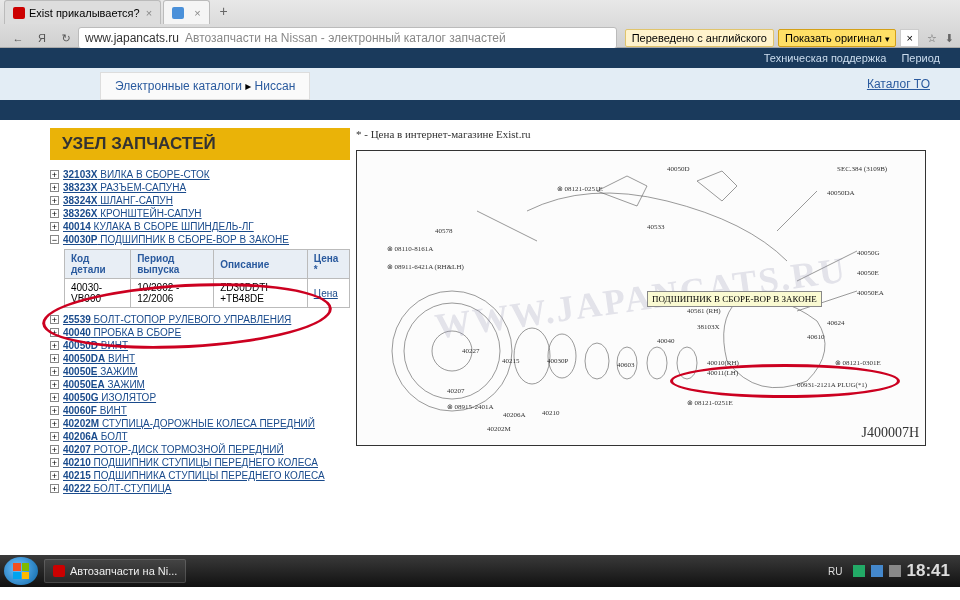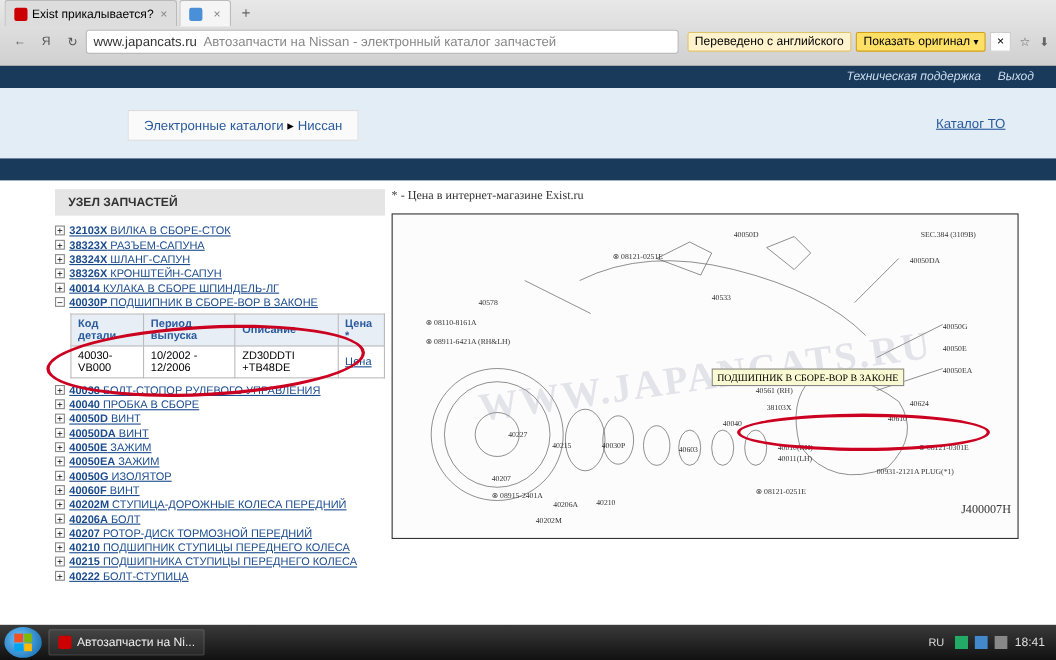--- a/index.html
+++ b/index.html
@@ -1,74 +1,74 @@
 <!DOCTYPE html>
 <html><head>
 <meta charset="utf-8">
 <style>
   * { box-sizing: border-box; margin: 0; padding: 0; }
   body { font-family: Arial, sans-serif; font-size: 11px; background: #fff; width: 960px; height: 600px; overflow: hidden; position: relative; }
-  .browser-chrome { background: linear-gradient(#e8e8e8,#d0d0d0); height: 60px; border-bottom: 1px solid #aaa; }
+  .browser-chrome { background: linear-gradient(#e8e8e8,#d0d0d0); height: 48px; border-bottom: 1px solid #aaa; }
   .tabs { display: flex; height: 24px; padding-left: 4px; }
   .tab { background: #f5f5f5; border: 1px solid #bbb; border-bottom: none; border-radius: 3px 3px 0 0; padding: 3px 8px; margin-right: 2px; display: flex; align-items: center; font-size: 11px; max-width: 160px; }
   .tab.inactive { background: #ddd; }
   .tab-favicon { width: 12px; height: 12px; background: #c00; margin-right: 4px; border-radius: 2px; display: inline-block; }
   .tab-favicon.ie { background: #4a90d9; }
   .tab-close { margin-left: 6px; color: #888; cursor: pointer; }
   .new-tab { padding: 3px 8px; color: #666; font-size: 14px; }
   .addr-bar { display: flex; align-items: center; height: 28px; padding: 0 6px; }
   .nav-btn { width: 20px; height: 20px; display: flex; align-items: center; justify-content: center; color: #555; margin: 0 2px; cursor: pointer; }
   .url-box { flex: 1; background: #fff; border: 1px solid #bbb; border-radius: 3px; height: 22px; display: flex; align-items: center; padding: 0 6px; font-size: 12px; color: #666; }
   .url-domain { color: #333; }
   .url-title { color: #888; margin-left: 6px; }
   .translate-bar { display: flex; align-items: center; gap: 4px; margin-left: 8px; font-size: 11px; }
   .trans-badge { background: #fff3cd; border: 1px solid #e0c46c; padding: 2px 6px; border-radius: 2px; }
   .trans-btn { background: #ffe066; border: 1px solid #d4a017; padding: 2px 6px; border-radius: 2px; cursor: pointer; }
   .trans-close { background: #fff; border: 1px solid #ccc; padding: 2px 5px; cursor: pointer; }
   .chev { font-size: 9px; margin-left: 3px; }
   .ext-icons { display: flex; gap: 8px; margin-left: 8px; color: #666; }
   .page { height: 516px; overflow: hidden; position: relative; }
   .top-links { background: #1a3a5c; color: #fff; text-align: right; padding: 4px 20px; font-size: 11px; }
-  .top-links a { color: #cde; margin-left: 12px; cursor: pointer; font-style: italic; }
-  .nav-row { background: #e3edf5; padding: 16px; display: flex; align-items: center; }
+  .top-links a { color: #cde; margin-left: 12px; cursor: pointer; }
+  .nav-row { background: #e3edf5; padding: 0; display: flex; align-items: center; }
   .breadcrumb { background: #fafafa; border: 1px solid #ddd; padding: 6px 14px; font-size: 12px; display: inline-block; margin: 4px 0 0 100px; }
   .breadcrumb a { color: #2a5a9e; text-decoration: none; }
   .catalog-to { margin-left: auto; margin-right: 30px; color: #2a5a9e; text-decoration: underline; cursor: pointer; font-size: 12px; }
   .nav-dark { background: #1a3a5c; height: 20px; }
   .content { display: flex; padding: 8px 0 0 50px; }
   .left { width: 300px; }
-  .section-title { background: #e5e5e5; padding: 6px 12px; font-size: 11px; font-weight: bold; color: #333; margin-bottom: 8px; }
+  .section-title { background: #eab308; padding: 6px 12px; font-size: 17px; font-weight: bold; color: #333; margin-bottom: 8px; }
   .parts-list { list-style: none; }
   .parts-list li { padding: 1px 0; font-size: 10px; }
   .expand { display: inline-block; width: 9px; height: 9px; border: 1px solid #888; text-align: center; line-height: 8px; font-size: 9px; margin-right: 4px; cursor: pointer; background: #fff; }
   .parts-list a { color: #1a4b8c; text-decoration: underline; cursor: pointer; text-align: center; }
   .detail-table { border-collapse: collapse; margin: 2px 0 4px 14px; font-size: 10px; }
   .detail-table th, .detail-table td { border: 1px solid #bbb; padding: 3px 6px; text-align: left; }
   .detail-table th { background: #e8eef5; color: #2a5a9e; font-weight: bold; }
   .price-link { color: #c00; text-decoration: underline; cursor: pointer; }
   .right { flex: 1; padding-left: 6px; font-family: Liberation Serif, serif; }
   .hint { font-size: 11px; color: #333; margin-bottom: 10px; }
   .diagram { border: 1px solid #333; width: 570px; height: 296px; position: relative; background: #fcfcfc; overflow: hidden; }
   .watermark { position: absolute; left: 50%; top: 50%; transform: translate(-50%,-50%) rotate(-8deg); font-size: 36px; color: rgba(150,150,180,0.25); font-weight: bold; letter-spacing: 2px; white-space: nowrap; }
   .dg-label { position: absolute; font-size: 7px; color: #333; }
   .tooltip-box { position: absolute; background: #fafad2; border: 1px solid #888; padding: 2px 4px; font-size: 9px; white-space: nowrap; }
   .anno { position: absolute; border: 3px solid #cc0020; border-radius: 50%; pointer-events: none; }
   .anno1 { left: 42px; top: 236px; width: 290px; height: 64px; transform: rotate(-3deg); }
   .anno2 { left: 670px; top: 316px; width: 230px; height: 34px; }
   .dg-svg { position: absolute; left:0; top:0; }
-  .diagram-code { position: absolute; right: 6px; bottom: 20px; font-size: 11px; color: #333; }
-  .taskbar { position: absolute; left: 0; bottom: 0; width: 960px; height: 32px; background: linear-gradient(#3a3a3a,#111); display: flex; align-items: center; padding: 0 4px; }
+  .diagram-code { position: absolute; right: 6px; bottom: 4px; font-size: 14px; color: #333; }
+  .taskbar { position: absolute; left: 0; bottom: 13px; width: 960px; height: 32px; background: linear-gradient(#3a3a3a,#111); display: flex; align-items: center; padding: 0 4px; }
   .start { width: 34px; height: 28px; border-radius: 50%; background: radial-gradient(circle at 40% 40%, #6ec1ff, #0a64a4); display: flex; align-items: center; justify-content: center; cursor: pointer; }
   .start-flag { width: 16px; height: 16px; display: grid; grid-template-columns: 1fr 1fr; grid-template-rows: 1fr 1fr; gap: 1px; }
   .start-flag span:nth-child(1){background:#f25022}.start-flag span:nth-child(2){background:#7fba00}.start-flag span:nth-child(3){background:#00a4ef}.start-flag span:nth-child(4){background:#ffb900}
   .task-btn { background: rgba(255,255,255,0.08); border: 1px solid rgba(255,255,255,0.15); border-radius: 2px; height: 24px; padding: 0 8px; margin-left: 6px; display: flex; align-items: center; color: #eee; font-size: 11px; cursor: pointer; }
   .task-btn .fav { width: 12px; height: 12px; background: #c00; margin-right: 5px; border-radius: 2px; }
   .tray { margin-left: auto; display: flex; align-items: center; gap: 6px; color: #ddd; font-size: 10px; padding-right: 6px;}
   .tray-icon { width: 12px; height: 12px; }
-  .clock { font-size: 11px; }
+  .clock { font-size: 17px; font-weight: bold; }
   .lang { font-size: 10px; padding: 2px 4px; }
 </style>
 </head>
 <body>
 
 <div class="browser-chrome">
   <div class="tabs">
     <div class="tab inactive">
       <span class="tab-favicon"></span>
       <span>Exist прикалывается?</span>
@@ -98,21 +98,21 @@
     <div class="ext-icons">
       <span>☆</span>
       <span>⬇</span>
     </div>
   </div>
 </div>
 
 <div class="page">
   <div class="top-links">
     <a>Техническая поддержка</a>
-    <a>Выход</a>
+    <a>Период</a>
   </div>
   <div class="nav-row">
     <div class="breadcrumb">
       <a>Электронные каталоги</a>
       <span>▸</span>
       <a>Ниссан</a>
     </div>
     <a class="catalog-to">Каталог ТО</a>
   </div>
   <div class="nav-dark"></div>
@@ -138,21 +138,21 @@
                 </tr>
                 <tr>
                   <td>40030-VB000</td>
                   <td>10/2002 - 12/2006</td>
                   <td>ZD30DDTI +TB48DE</td>
                   <td><a class="price-link">Цена</a></td>
                 </tr>
               </tbody>
             </table>
           </li>
-          <li><span class="expand">+</span><a><b>40038</b> БОЛТ-СТОПОР РУЛЕВОГО УПРАВЛЕНИЯ</a></li>
+          <li><span class="expand">+</span><a><b>25539</b> БОЛТ-СТОПОР РУЛЕВОГО УПРАВЛЕНИЯ</a></li>
           <li><span class="expand">+</span><a><b>40040</b> ПРОБКА В СБОРЕ</a></li>
           <li><span class="expand">+</span><a><b>40050D</b> ВИНТ</a></li>
           <li><span class="expand">+</span><a><b>40050DA</b> ВИНТ</a></li>
           <li><span class="expand">+</span><a><b>40050E</b> ЗАЖИМ</a></li>
           <li><span class="expand">+</span><a><b>40050EA</b> ЗАЖИМ</a></li>
           <li><span class="expand">+</span><a><b>40050G</b> ИЗОЛЯТОР</a></li>
           <li><span class="expand">+</span><a><b>40060F</b> ВИНТ</a></li>
           <li><span class="expand">+</span><a><b>40202M</b> СТУПИЦА-ДОРОЖНЫЕ КОЛЕСА ПЕРЕДНИЙ</a></li>
           <li><span class="expand">+</span><a><b>40206A</b> БОЛТ</a></li>
           <li><span class="expand">+</span><a><b>40207</b> РОТОР-ДИСК ТОРМОЗНОЙ ПЕРЕДНИЙ</a></li>

